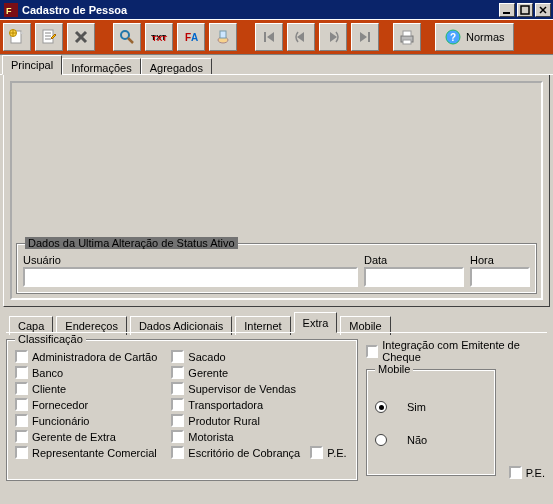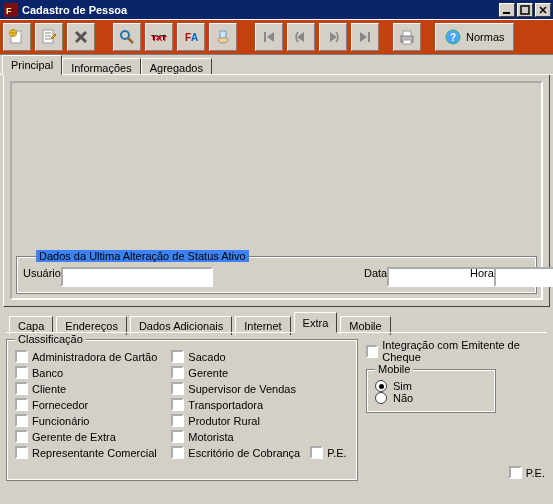--- a/index.html
+++ b/index.html
@@ -104,25 +104,25 @@
   }
   .filler{ flex:1; }
   .groupbox{
     border:1px solid #808080;
     box-shadow: inset -1px -1px 0 #fff, inset 1px 1px 0 #fff;
     padding:10px 6px 6px 6px;
     position:relative;
     margin-top:4px;
   }
   .groupbox > .legend{
-    position:absolute; top:-7px; left:19px;
-    background:#3b82f6; padding:0 3px;
+    position:absolute; top:-7px; left:8px;
+    background:#737373; padding:0 3px;
   }
   .status-row{ display:flex; gap:6px; }
-  .field{ display:flex; flex-direction:row; }
+  .field{ display:flex; flex-direction:column;justify-content:center; }
   .field label{ margin-bottom:1px; }
   .field input{
     border:2px inset #fff;
     background:#fff;
     font: inherit;
     height:20px;
     padding:1px 3px;
   }
 
   .subtab-row{
@@ -171,21 +171,21 @@
   .class-cols{ display:flex; gap:14px; }
   .rightcol{ flex:1; display:flex; flex-direction:column; gap:6px; position:relative; }
   .ativa-box{
     border:1px solid #808080;
     box-shadow: inset -1px -1px 0 #fff, inset 1px 1px 0 #fff;
     padding:10px 8px 8px 8px; position:relative; width:130px;
   }
   .ativa-box .legend{
     position:absolute; top:-7px; left:8px; background:#d4d0c8; padding:0 3px;
   }
-  .radio{ display:flex; align-items:center; gap:6px; margin:0 0; }
+  .radio{ display:flex; align-items:center; gap:20px; margin:21px 0; }
   .radio .r{
     width:12px; height:12px; border:1px solid #404040; border-radius:50%;
     background:#fff; display:flex; align-items:center; justify-content:center;
   }
   .radio .r.sel::after{
     content:""; width:5px; height:5px; background:#000; border-radius:50%;
   }
   .pe-corner{ position:absolute; bottom:2px; right:2px; }
 </style>
 </head>

